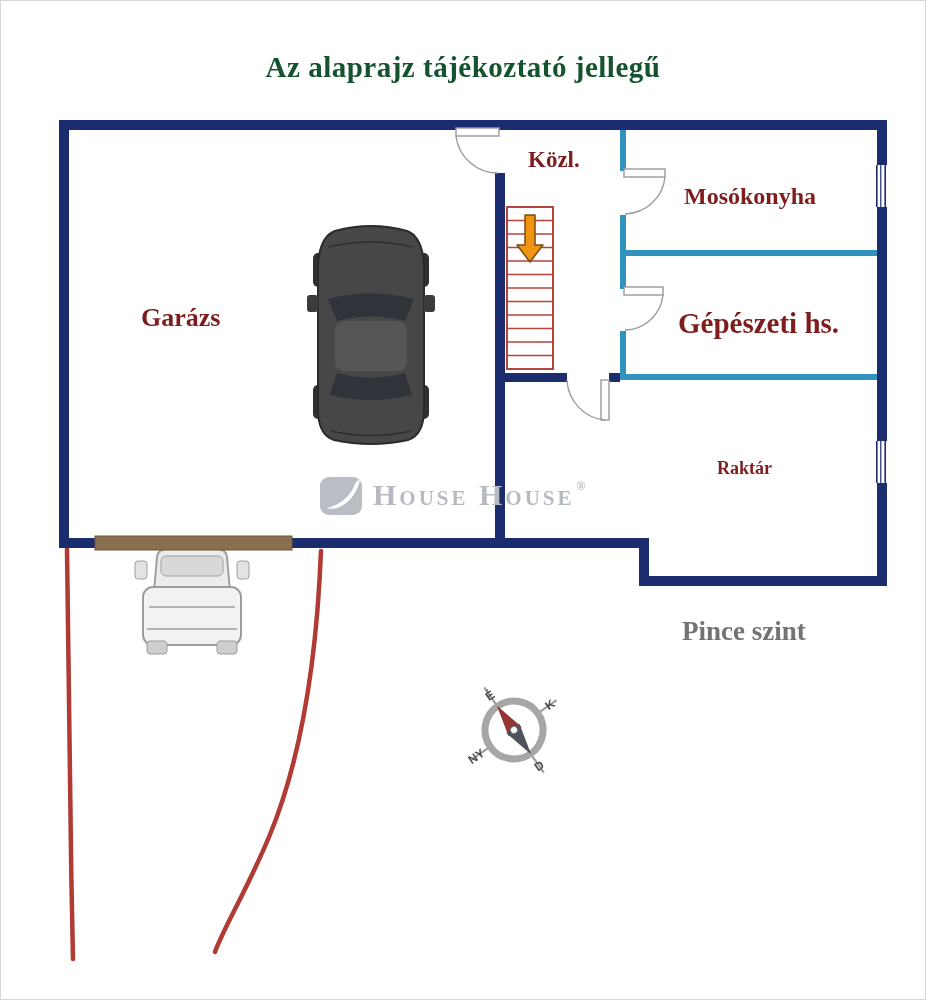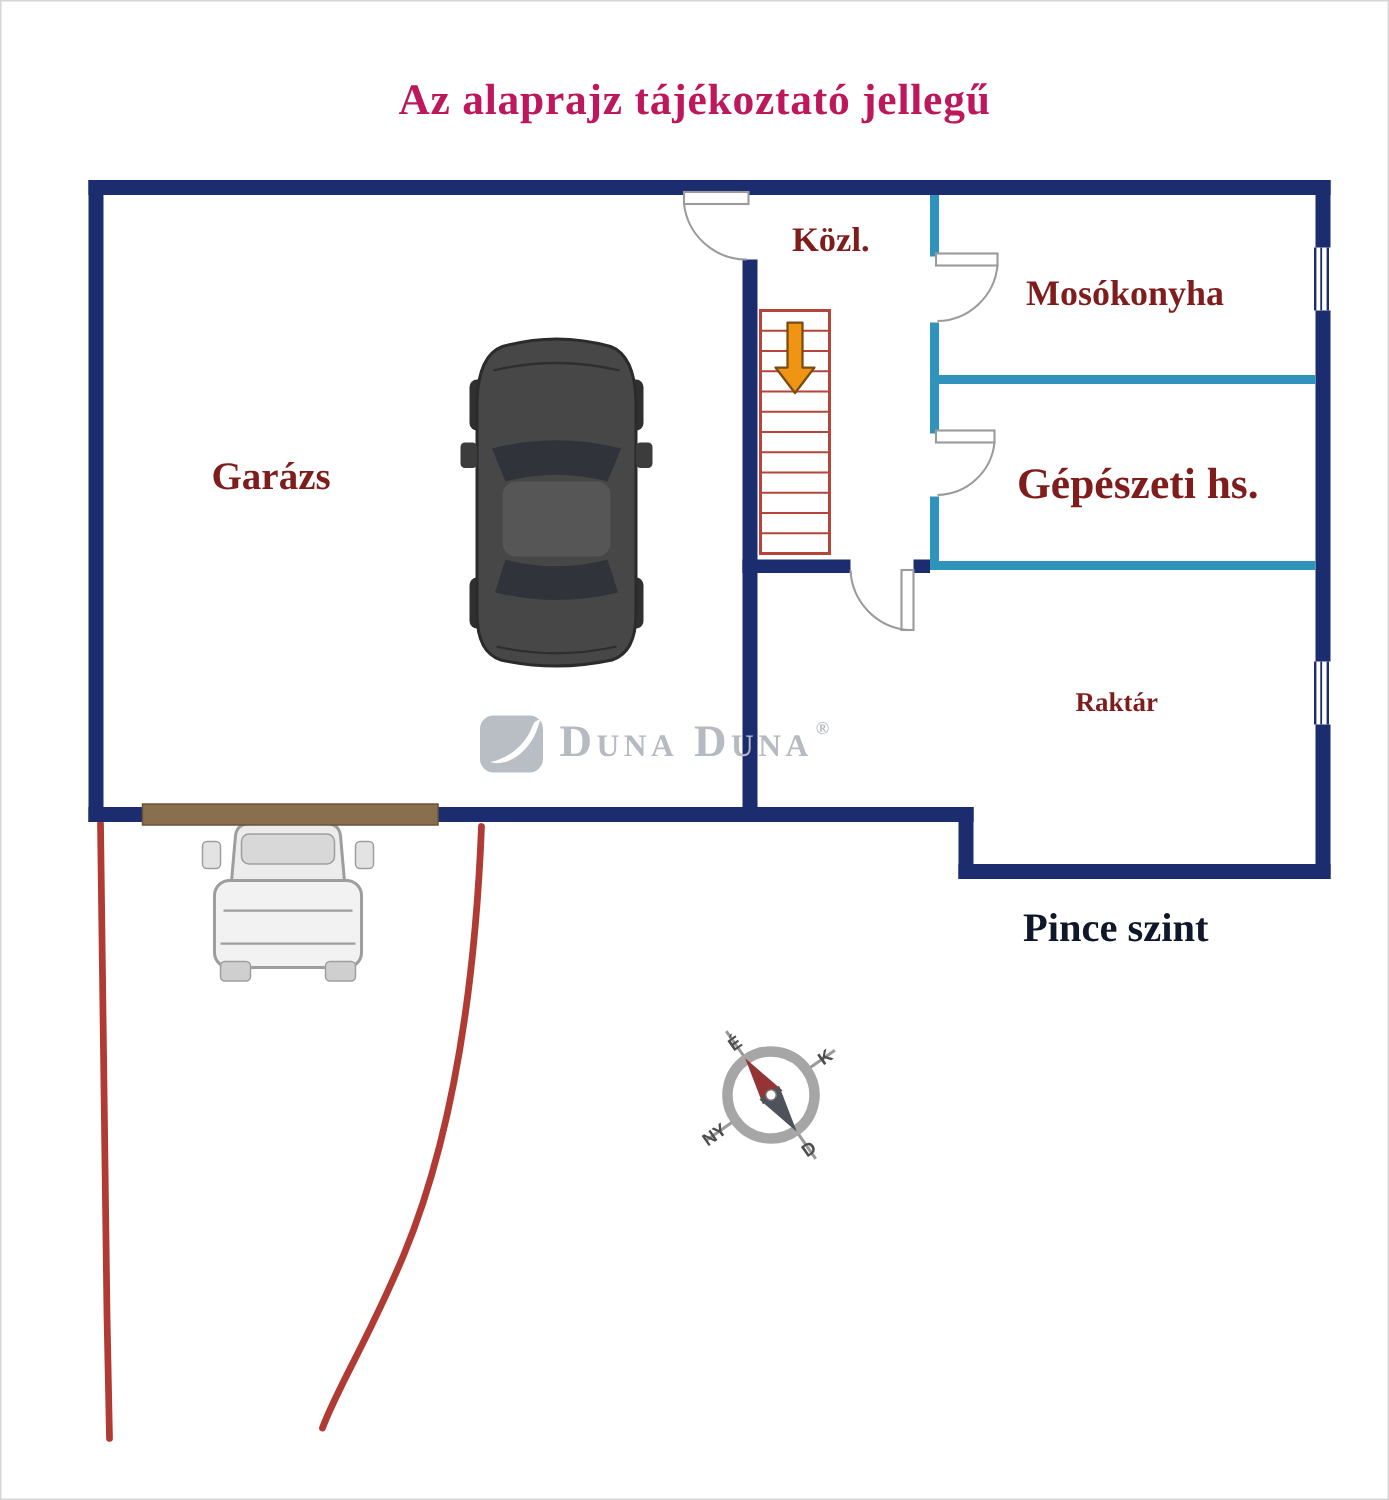--- a/index.html
+++ b/index.html
@@ -10,34 +10,34 @@
     border:1px solid #d6d6d6;
     box-sizing:border-box;
     overflow:hidden;
     font-family:"Liberation Serif","DejaVu Serif",serif;
   }
   .plan-svg { position:absolute; left:0; top:0; }
   .title {
     position:absolute; left:0; right:0; top:50px;
     text-align:center;
     font-size:29px; font-weight:700;
-    color:#be185d; letter-spacing:0.5px;
+    color:#14532d; letter-spacing:0.5px;
     white-space:nowrap;
   }
   .room-label {
     position:absolute; font-weight:700; color:#7f1d1d; white-space:nowrap;
   }
   .lbl-garage     { left:140px; top:302px; font-size:26px; }
   .lbl-corridor   { left:527px; top:146px; font-size:23px; }
   .lbl-laundry    { left:683px; top:182px; font-size:24px; }
   .lbl-mechanical { left:677px; top:306px; font-size:29px; }
   .lbl-storage    { left:716px; top:457px; font-size:18px; }
   .floor-label {
-    position:absolute; left:681px; top:602px;
-    font-size:27px; font-weight:700; color:#0f172a; white-space:nowrap;
+    position:absolute; left:681px; top:615px;
+    font-size:27px; font-weight:700; color:#737373; white-space:nowrap;
   }
   .wm-text {
     position:absolute; left:372px; top:477px;
     font-weight:700; font-variant:small-caps;
     font-size:30px; letter-spacing:3px;
     color:#b6bac1; white-space:nowrap;
   }
   .wm-text sup {
     font-variant:normal; font-size:12px;
     position:relative; top:-4px; left:2px; letter-spacing:0;
@@ -174,18 +174,18 @@
     </g>
   </svg>
 
   <div class="room-label lbl-garage">Garázs</div>
   <div class="room-label lbl-corridor">Közl.</div>
   <div class="room-label lbl-laundry">Mosókonyha</div>
   <div class="room-label lbl-mechanical">Gépészeti hs.</div>
   <div class="room-label lbl-storage">Raktár</div>
 
   <div class="wm-text">
-    <span>Duna Duna</span><sup>®</sup>
+    <span>House House</span><sup>®</sup>
   </div>
 
   <div class="floor-label">Pince szint</div>
 
 </div>
 
 </body></html>

